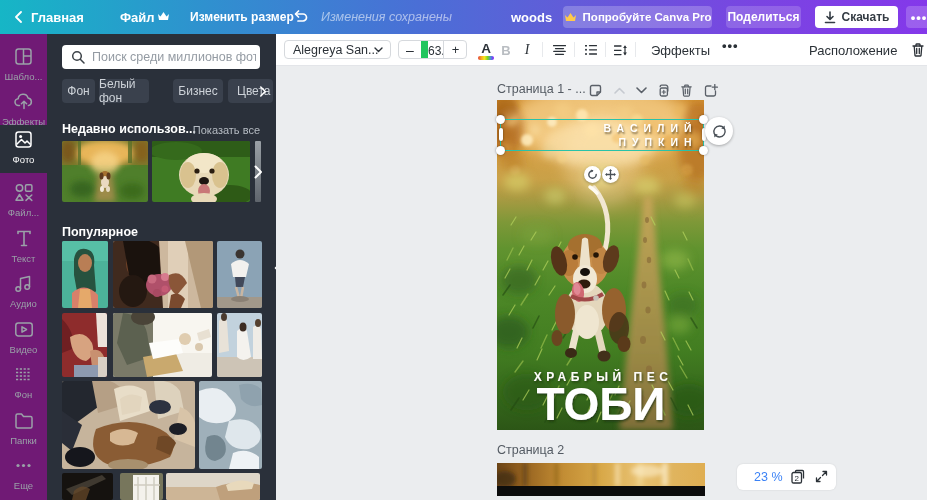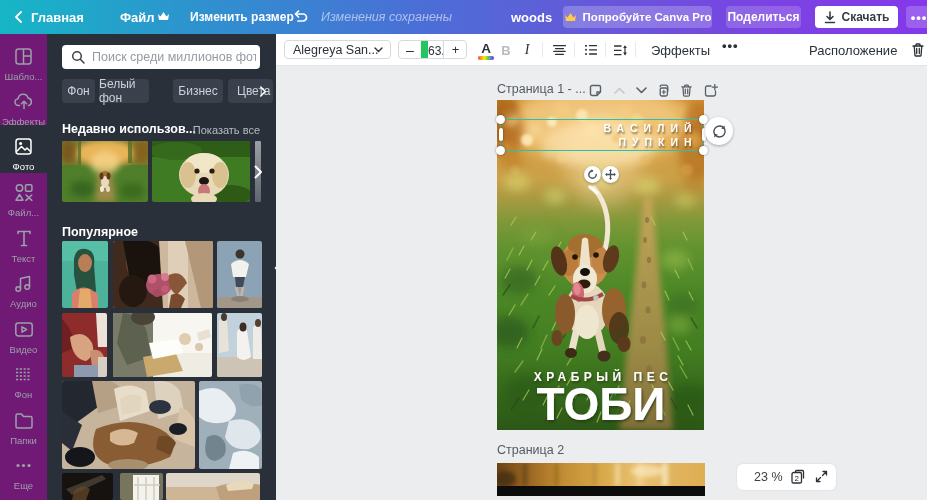--- a/index.html
+++ b/index.html
@@ -83,21 +83,21 @@
   </div>
   <div class="sbitem" style="top:53px;">
     <svg width="20" height="19" viewBox="0 0 20 19">
         <g fill="none" stroke="#9aa1a8" stroke-width="1.5" stroke-linecap="round" stroke-linejoin="round">
       <path d="M5.5 13.5 H4.6 A3.4 3.4 0 0 1 4.2 6.7 A5 5 0 0 1 14 5.9 A3.9 3.9 0 0 1 14.6 13.5 H14.4"></path>
       <path d="M10 16.5 V9.5 M7.4 11.8 L10 9.2 L12.6 11.8"></path>
         </g>
       </svg>
     <div class="lbl">Эффекты</div>
   </div>
-  <div class="sbitem sbsel" style="top:91px;height:48px;padding-top:7px;box-sizing:border-box;">
+  <div class="sbitem sbsel" style="top:91px;height:48px;box-sizing:border-box;">
     <svg width="19" height="19" viewBox="0 0 19 19">
         <g fill="none" stroke="#fff" stroke-width="1.5" stroke-linejoin="round">
       <rect x="2" y="2" width="15" height="15" rx="2.5"></rect>
       <circle cx="6.6" cy="6.6" r="1.5" fill="#fff" stroke="none"></circle>
       <path d="M2.5 14.5 L7.5 9.5 L11 13 L13 11 L16.5 14.5"></path>
         </g>
       </svg>
     <div class="lbl" style="color:#fff">Фото</div>
   </div>
   <div class="sbitem" style="top:144px;">
@@ -653,21 +653,21 @@
         <rect x="140" y="0" width="6" height="23" fill="#f6dfa2" opacity=".5"></rect>
         <rect x="165" y="0" width="6" height="23" fill="#fdf2d2" opacity=".7"></rect>
         <ellipse cx="8" cy="16" rx="11" ry="8" fill="#3c280e" opacity=".7"></ellipse>
         <ellipse cx="150" cy="8" rx="16" ry="6" fill="#fff3d4" opacity=".55"></ellipse>
       </g>
       <rect y="23" width="208" height="10" fill="#0c0c0c"></rect>
     </svg>
   </div>
 
   <div class="abs" style="left:461px;top:398px;width:99px;height:26px;background:#fff;border-radius:6px;box-shadow:0 0 2px rgba(0,0,0,.12);">
-    <div class="abs" style="left:17px;top:6px;font-size:12.5px;color:#404040;">23 %</div>
+    <div class="abs" style="left:17px;top:6px;font-size:12.5px;color:#3b82f6;">23 %</div>
     <svg class="abs" style="left:53px;top:5px" width="16" height="16" viewBox="0 0 16 16">
       <path d="M5.5 3 V2.5 A1 1 0 0 1 6.5 1.5 H12.5 A1 1 0 0 1 13.5 2.5 V9.5" fill="none" stroke="#2b3137" stroke-width="1.3"></path>
       <rect x="2" y="3.5" width="9.5" height="10.5" rx="1.6" fill="#fff" stroke="#2b3137" stroke-width="1.3"></rect>
       <text x="6.8" y="11.5" text-anchor="middle" font-size="8" fill="#2b3137" font-family="Liberation Sans,sans-serif">2</text>
       </svg>
     <svg class="abs" style="left:78px;top:6px" width="13" height="13" viewBox="0 0 13 13">
       <g fill="none" stroke="#2b3137" stroke-width="1.3" stroke-linecap="round" stroke-linejoin="round">
         <path d="M8 1.5 H11.5 V5 M11.2 1.8 L7.5 5.5"></path>
         <path d="M5 11.5 H1.5 V8 M1.8 11.2 L5.5 7.5"></path>
         </g>

